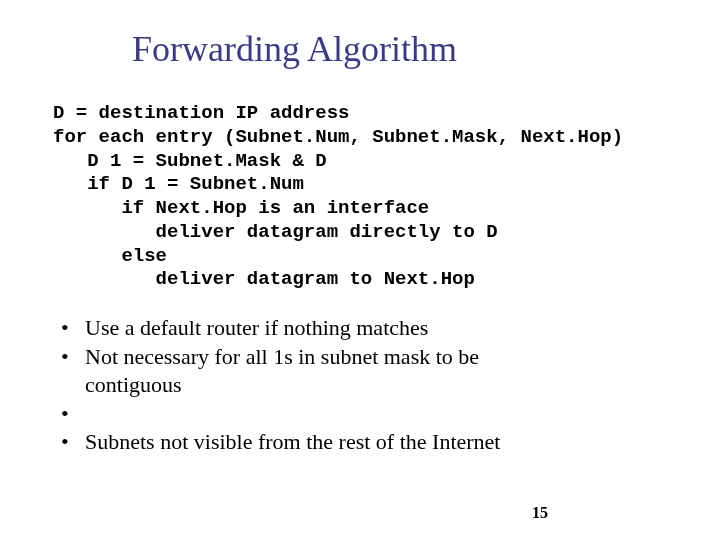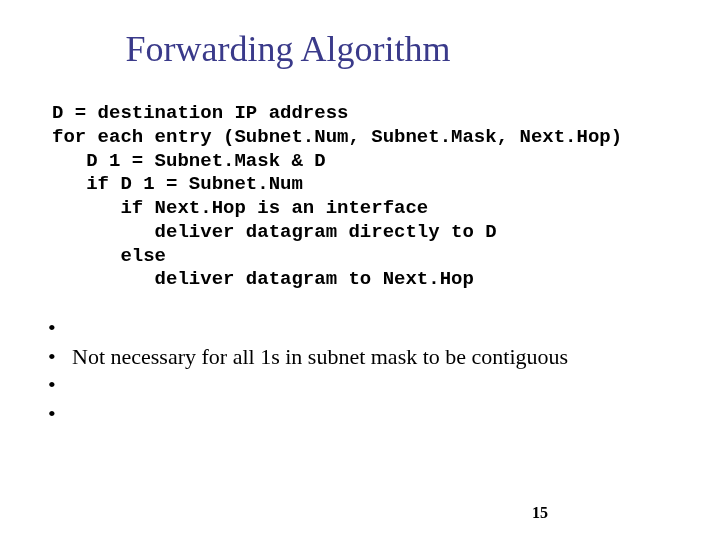--- a/index.html
+++ b/index.html
@@ -10,37 +10,38 @@
     background: #ffffff;
     font-family: "Times New Roman", Times, serif;
     color: #000000;
     position: relative;
   }
   .slide {
     width: 576px;
     height: 540px;
     position: relative;
     box-sizing: border-box;
+    padding-left: 13px;
   }
   .title {
     font-size: 36px;
     color: #3a3a8a;
     text-align: center;
     padding-top: 28px;
     margin: 0;
     font-weight: normal;
   }
   .code-block {
     font-family: "Courier New", Courier, monospace;
     font-weight: bold;
     font-size: 19px;
     line-height: 1.25;
     white-space: pre;
     margin-top: 32px;
-    margin-left: 52px;
+    margin-left: 40px;
     color: #000000;
   }
   .bullets {
     margin-top: 22px;
     margin-left: 48px;
     font-size: 22px;
     line-height: 1.3;
     color: #000000;
   }
   .bullet-row {
@@ -81,28 +82,30 @@
 <span>   D 1 = Subnet.Mask &amp; D</span>
 <span>   if D 1 = Subnet.Num</span>
 <span>      if Next.Hop is an interface</span>
 <span>         deliver datagram directly to D</span>
 <span>      else</span>
 <span>         deliver datagram to Next.Hop</span></div>
 
   <div class="bullets">
     <div class="bullet-row">
       <span class="bullet-dot">•</span>
+      <span>Use a default router if nothing matches</span>
     </div>
     <div class="bullet-row">
       <span class="bullet-dot">•</span>
       <span>Not necessary for all 1s in subnet mask to be contiguous</span>
     </div>
     <div class="bullet-row">
       <span class="bullet-dot">•</span>
     </div>
     <div class="bullet-row">
       <span class="bullet-dot">•</span>
+      <span>Subnets not visible from the rest of the Internet</span>
     </div>
   </div>
 
   <div class="footer-right">15</div>
 
 </div>
 
 </body></html>

